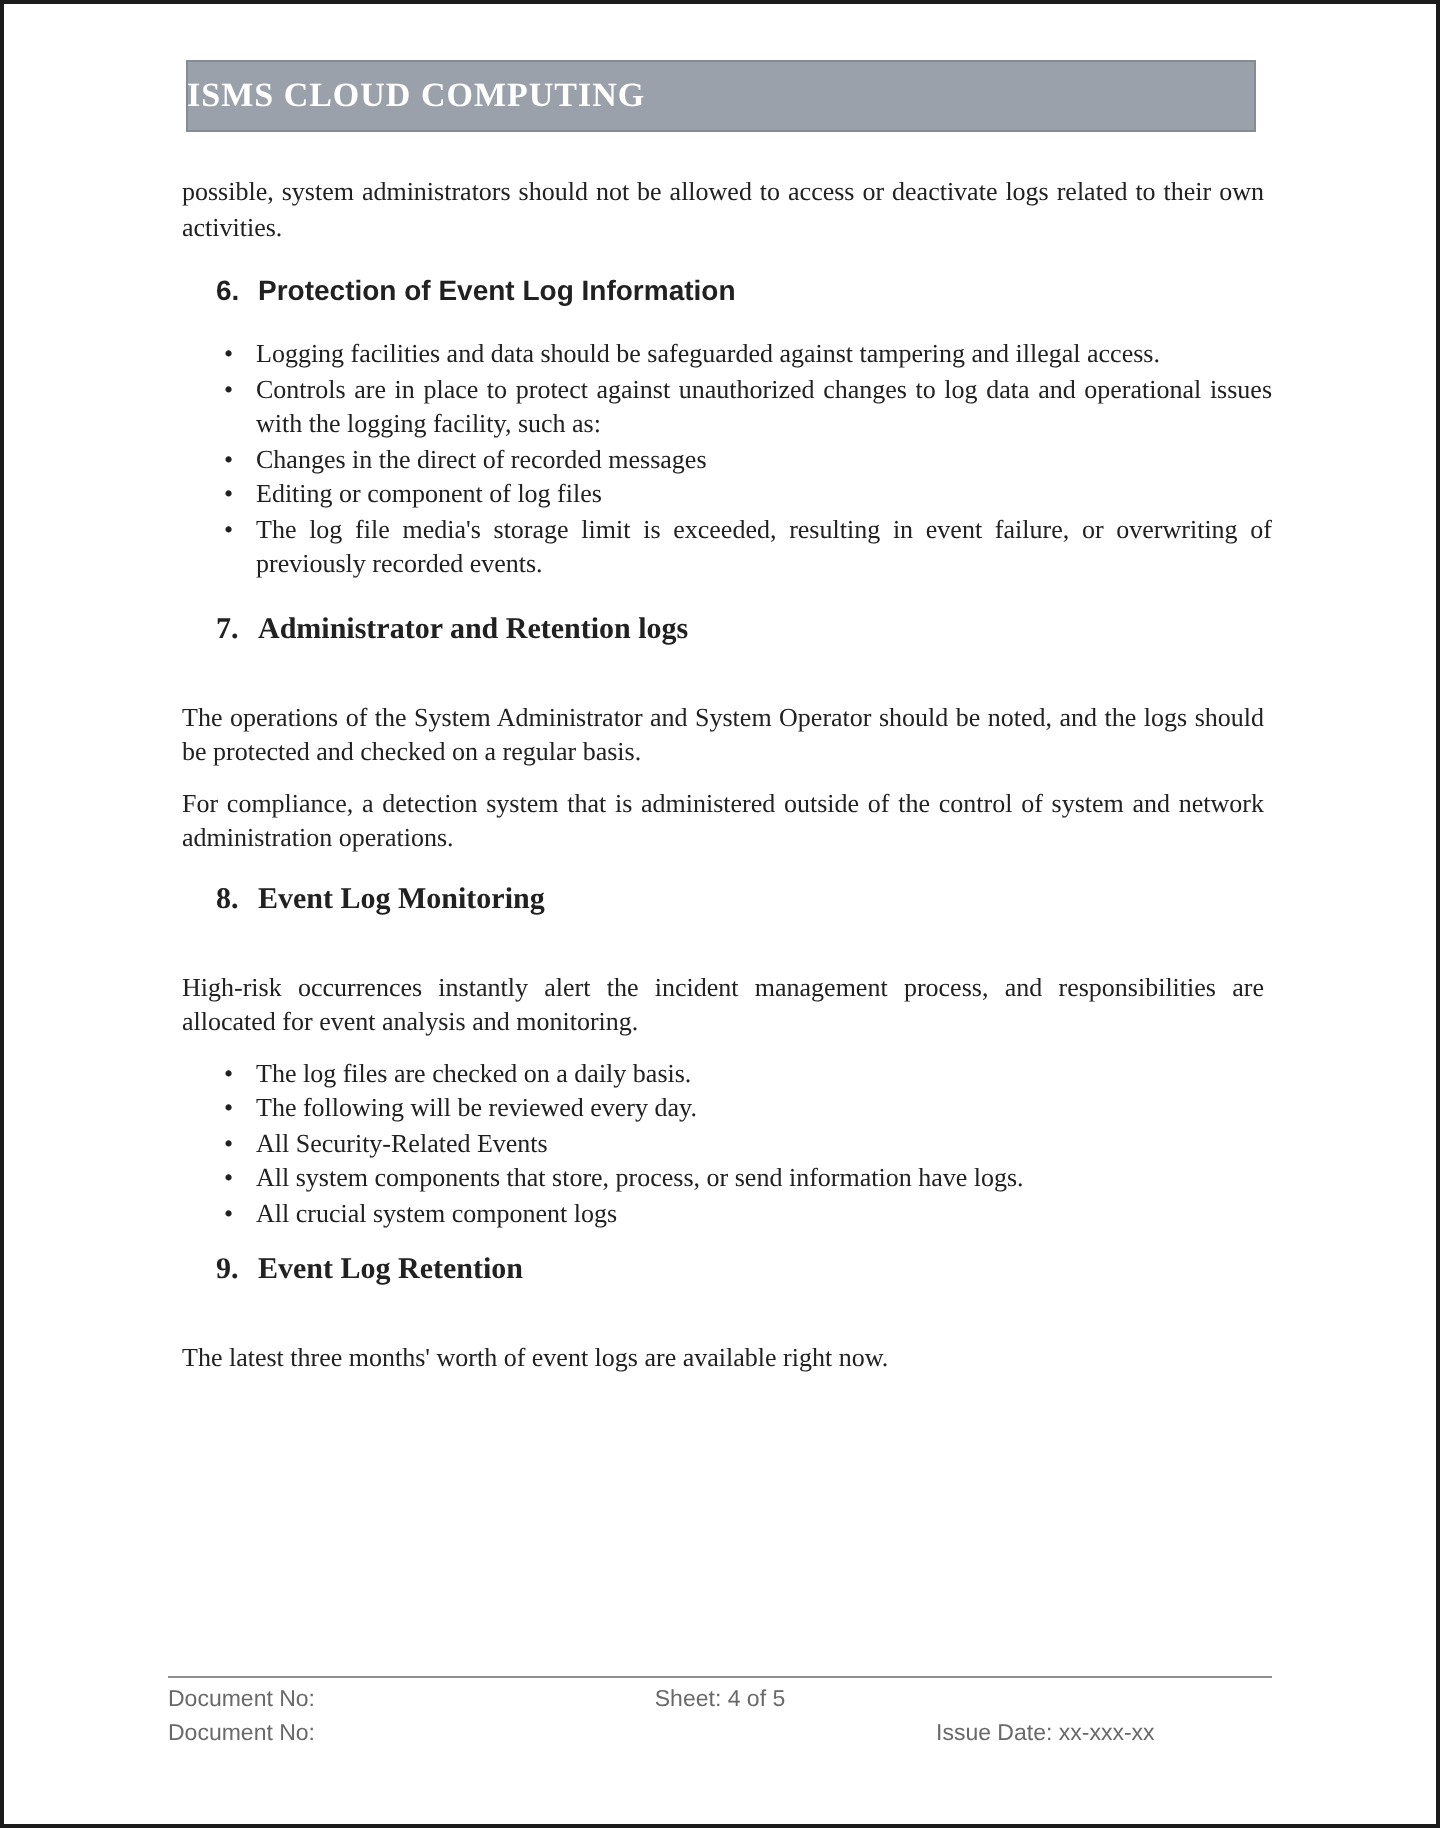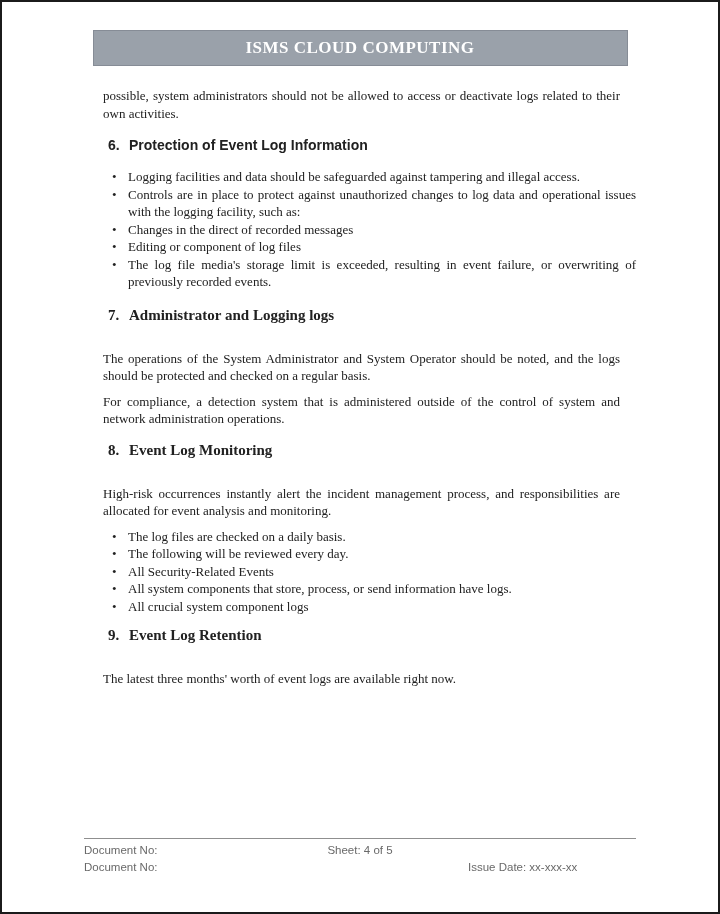--- a/index.html
+++ b/index.html
@@ -17,39 +17,38 @@
 
   
   .banner {
     margin: 28px auto 0;
     width: 535px;
     height: 36px;
     background: #9aa1aa;
     border: 1px solid #868c96;
     display: flex;
     align-items: center;
-    justify-content: center;
     box-sizing: border-box;
   }
   .banner-title {
     color: #ffffff;
     font-family: "Liberation Serif", serif;
     font-weight: bold;
     font-size: 17px;
     letter-spacing: 0.5px;
   }
 
   
   .content {
     margin: 21px 82px 0 85px;
     font-size: 13px;
     line-height: 17.5px;
   }
   p.para {
-    margin: 0 16px 8px;
+    margin: 0 4px 8px;
     text-align: justify;
   }
   .heading {
     display: flex;
     align-items: baseline;
     font-weight: bold;
     font-size: 14.5px;
     line-height: 20px;
     margin: 14px 0 25px 21px;
   }
@@ -120,21 +119,21 @@
       <span class="bullet-text">Editing or component of log files</span>
     </li>
     <li class="bullet-item">
       <span class="bullet-glyph">•</span>
       <span class="bullet-text">The log file media's storage limit is exceeded, resulting in event failure, or overwriting of previously recorded events.</span>
     </li>
   </ul>
 
   <div class="heading h-serif" id="heading-7">
     <span class="num">7.</span>
-    <span>Administrator and Logging logs</span>
+    <span>Administrator and Retention logs</span>
   </div>
   <p class="para">The operations of the System Administrator and System Operator should be noted, and the logs should be protected and checked on a regular basis.</p>
   <p class="para">For compliance, a detection system that is administered outside of the control of system and network administration operations.</p>
 
   <div class="heading h-serif" id="heading-8">
     <span class="num">8.</span>
     <span>Event Log Monitoring</span>
   </div>
   <p class="para">High-risk occurrences instantly alert the incident management process, and responsibilities are allocated for event analysis and monitoring.</p>
   <ul class="bullets">

